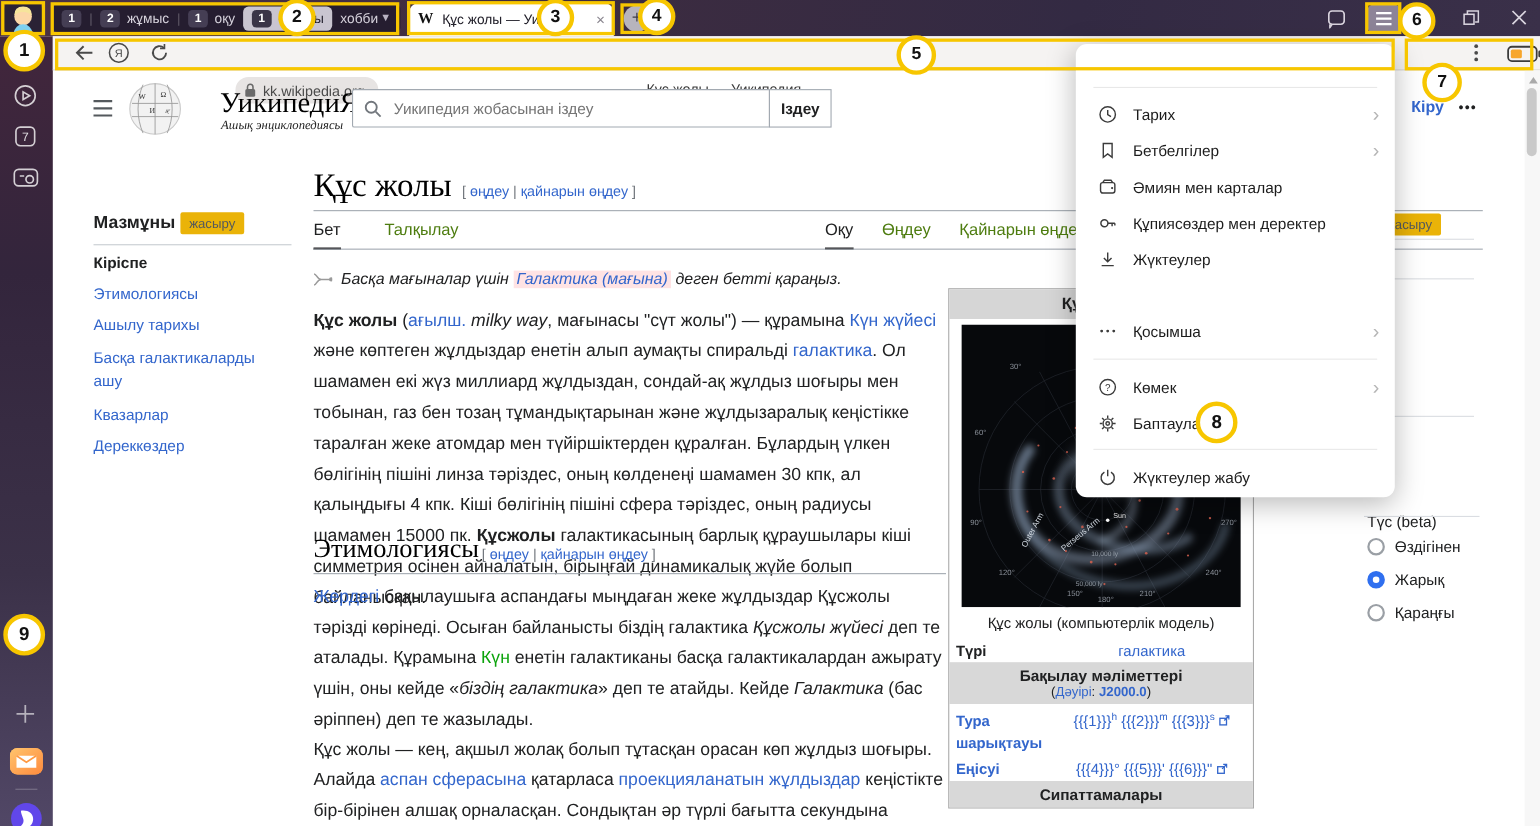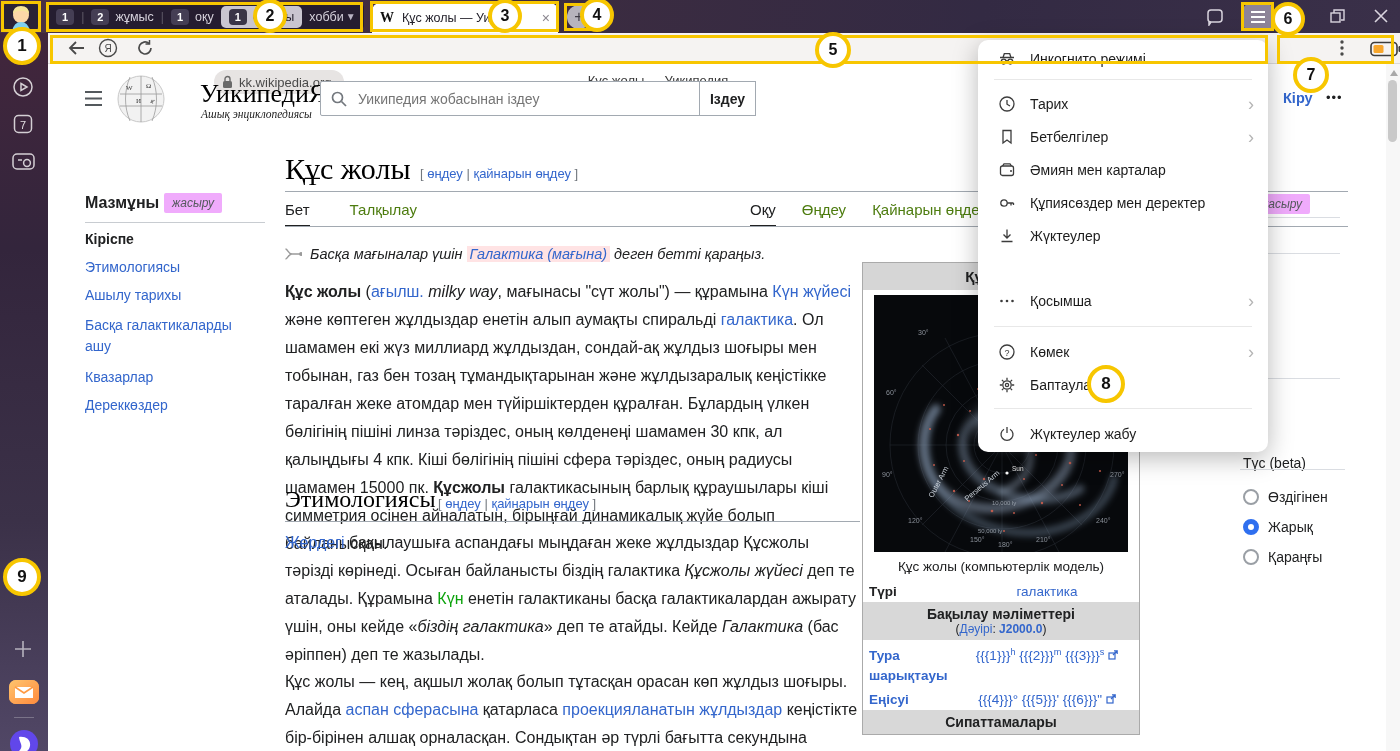--- a/index.html
+++ b/index.html
@@ -39,21 +39,21 @@
   .pagetitle{left:330px;top:40px;width:560px;text-align:center;font-size:13px;color:#3a3a3a;}
 
   
   .wlink{color:#3366cc;text-decoration:none;}
   .wserif{font-family:"Liberation Serif",serif;}
   .searchbox{left:320px;top:81px;width:380px;height:35px;border:1px solid #a2a9b1;border-radius:2px 0 0 2px;background:#fff;display:flex;align-items:center;box-sizing:border-box;}
   .searchbox input{border:none;outline:none;flex:1;font-size:14px;color:#202122;font-family:"Liberation Sans",sans-serif;background:transparent;}
   .searchbtn{left:699px;top:81px;width:57px;height:35px;border:1px solid #a2a9b1;background:#fff;font-weight:bold;font-size:14px;color:#202122;
              display:flex;align-items:center;justify-content:center;box-sizing:border-box;}
   .toc-item{font-size:14px;margin-bottom:12px;}
-  .hidebtn{background:#f0abfc;border-radius:2px;color:#54595d;font-size:12px;padding:3px 8px;font-style:italic;}
+  .hidebtn{background:#eab308;border-radius:2px;color:#54595d;font-size:12px;padding:3px 8px;}
 
   .vtab{font-size:15px;color:#4d7c0f;padding-bottom:7px;}
   .vtab.on{color:#202122;border-bottom:2px solid #202122;}
 
   .body-p{width:575px;font-size:16px;line-height:28px;color:#202122;}
   .s-b{font-weight:bold;} .s-i{font-style:italic;} .s-link{color:#3366cc;}
   .s-green{color:#0ca30c;} .s-hl{background:#ffe3e4;padding:0 3px;} 
   .s-sup{vertical-align:super;font-size:68%;}
 
   
@@ -456,51 +456,40 @@
     </div>
     <div class="ib-hdr">
       <div class="t1">Сипаттамалары</div>
     </div>
   </div>
 
   <div class="abs hidebtn" style="left:1252px;top:194px">жасыру</div>
   <div class="abs appdiv" style="left:1240px;top:217px;width:100px"></div>
   <div class="abs appdiv" style="left:1240px;top:253px;width:100px"></div>
   <div class="abs appdiv" style="left:1240px;top:378px;width:100px"></div>
-  <div class="abs" style="left:1243px;top:455px;font-size:14px;color:#202122">Түс (beta)</div>
+  <div class="abs" style="left:1243px;top:466px;font-size:14px;color:#202122">Түс (beta)</div>
   <div class="abs appdiv" style="left:1240px;top:469px;width:105px"></div>
   <div class="abs" style="left:1243px;top:489px;display:flex;align-items:center">
     <span class="radio"></span>
     <span class="radlabel">Өздігінен</span>
   </div>
   <div class="abs" style="left:1243px;top:519px;display:flex;align-items:flex-end">
     <span class="radio checked"></span>
     <span class="radlabel">Жарық</span>
   </div>
   <div class="abs" style="left:1243px;top:549px;display:flex;align-items:center">
     <span class="radio"></span>
     <span class="radlabel">Қараңғы</span>
   </div>
 
   <div id="scrollbar" class="abs"></div>
   <div class="abs sb-up"></div>
   <div class="abs sb-thumb"></div>
 
   <div id="popup" class="abs">
-    <div class="mi" style="top:4px">
-      <span class="mico">
-        <svg width="18" height="18" viewBox="0 0 18 18" fill="none" stroke="#3c3c3c" stroke-width="1.3">
-          <path d="M2 7.5h14M5 7.5l1.3-3.8h5.4L13 7.5"></path>
-          <circle cx="5.7" cy="11.6" r="2.4"></circle>
-            <circle cx="12.3" cy="11.6" r="2.4"></circle>
-            <path d="M8.1 11.2q.9-.8 1.8 0"></path>
-        </svg>
-      </span>
-      <span class="mlabel">Инкогнито режимі</span>
-    </div>
     <div class="mdiv" style="top:39px"></div>
 
     <div class="mi" style="top:49px">
       <span class="mico">
         <svg width="18" height="18" viewBox="0 0 18 18" fill="none" stroke="#3c3c3c" stroke-width="1.3">
           <circle cx="9" cy="9" r="7"></circle>
             <path d="M9 5v4.2l3 1.8"></path>
         </svg>
       </span>
       <span class="mlabel">Тарих</span>

